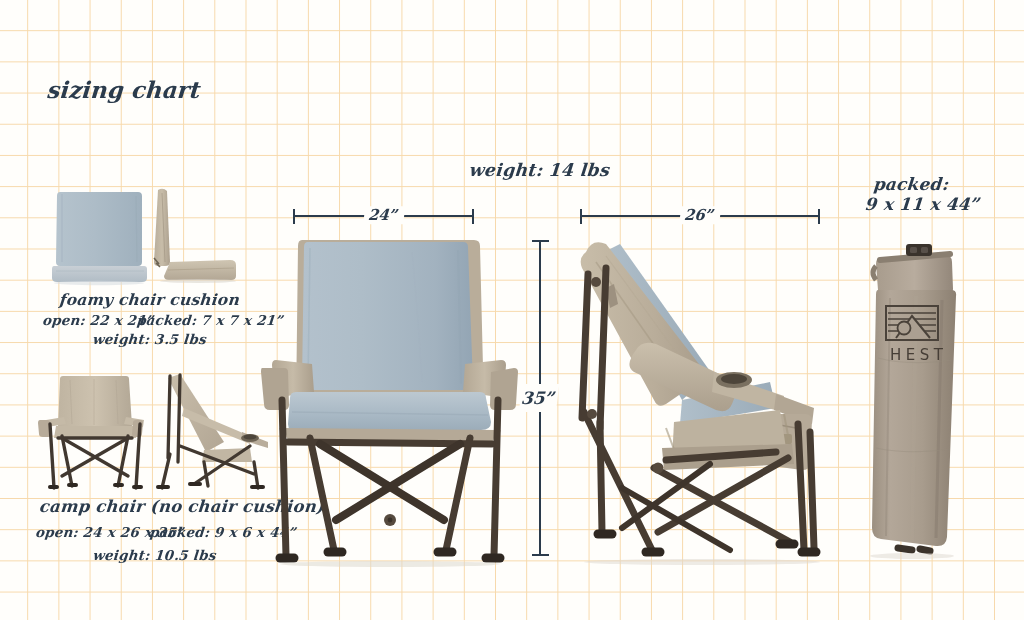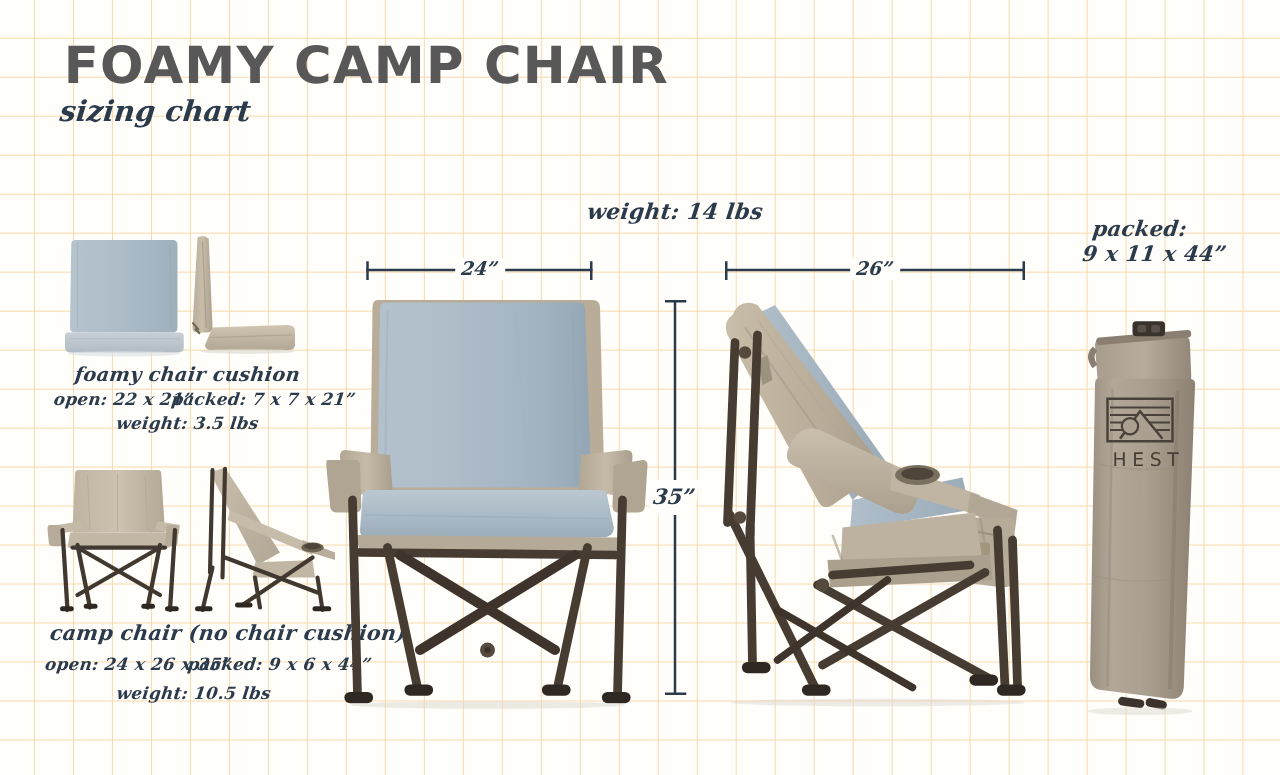--- a/index.html
+++ b/index.html
@@ -88,21 +88,20 @@
 
   
   .art { position: absolute; }
   .art svg { display: block; width: 100%; height: 100%; overflow: visible; }
 </style>
 </head>
 <body>
 
 <div id="page">
 
-  <div id="title">FOAMY CAMP CHAIR</div>
   <div id="subtitle">sizing chart</div>
 
   <div class="art" style="left:52px; top:188px; width:100px; height:98px;">
     <svg viewBox="0 0 100 98">
       <defs>
         <linearGradient id="cfBack" x1="0" y1="0" x2="1" y2="0">
           <stop offset="0" stop-color="#b5c3cd"></stop>
             <stop offset=".45" stop-color="#adbcc7"></stop>
           <stop offset="1" stop-color="#9fb0bd"></stop>
         </linearGradient>
@@ -389,21 +388,21 @@
         <path d="M218 312 L232 312"></path>
         <path d="M240 320 L254 320"></path>
       </g>
       <ellipse cx="140" cy="330" rx="118" ry="3" fill="#ddd8d0" opacity=".5"></ellipse>
     </svg>
   </div>
 
   <div class="hand" style="left:874px; top:174px; font-size:17px;">packed:</div>
   <div class="hand" style="left:866px; top:194px; font-size:17px;">9 x 11 x 44”</div>
 
-  <div class="art" style="left:864px; top:251px; width:130px; height:330px;">
+  <div class="art" style="left:864px; top:238px; width:130px; height:330px;">
     <svg viewBox="0 0 130 330">
       <defs>
         <linearGradient id="bagG" x1="0" y1="0" x2="1" y2="0">
           <stop offset="0" stop-color="#9b8f80"></stop>
           <stop offset=".22" stop-color="#b3a799"></stop>
           <stop offset=".6" stop-color="#a89c8d"></stop>
           <stop offset="1" stop-color="#8c8072"></stop>
         </linearGradient>
         <linearGradient id="bagTop" x1="0" y1="0" x2="1" y2="0">
           <stop offset="0" stop-color="#a89c8d"></stop>

